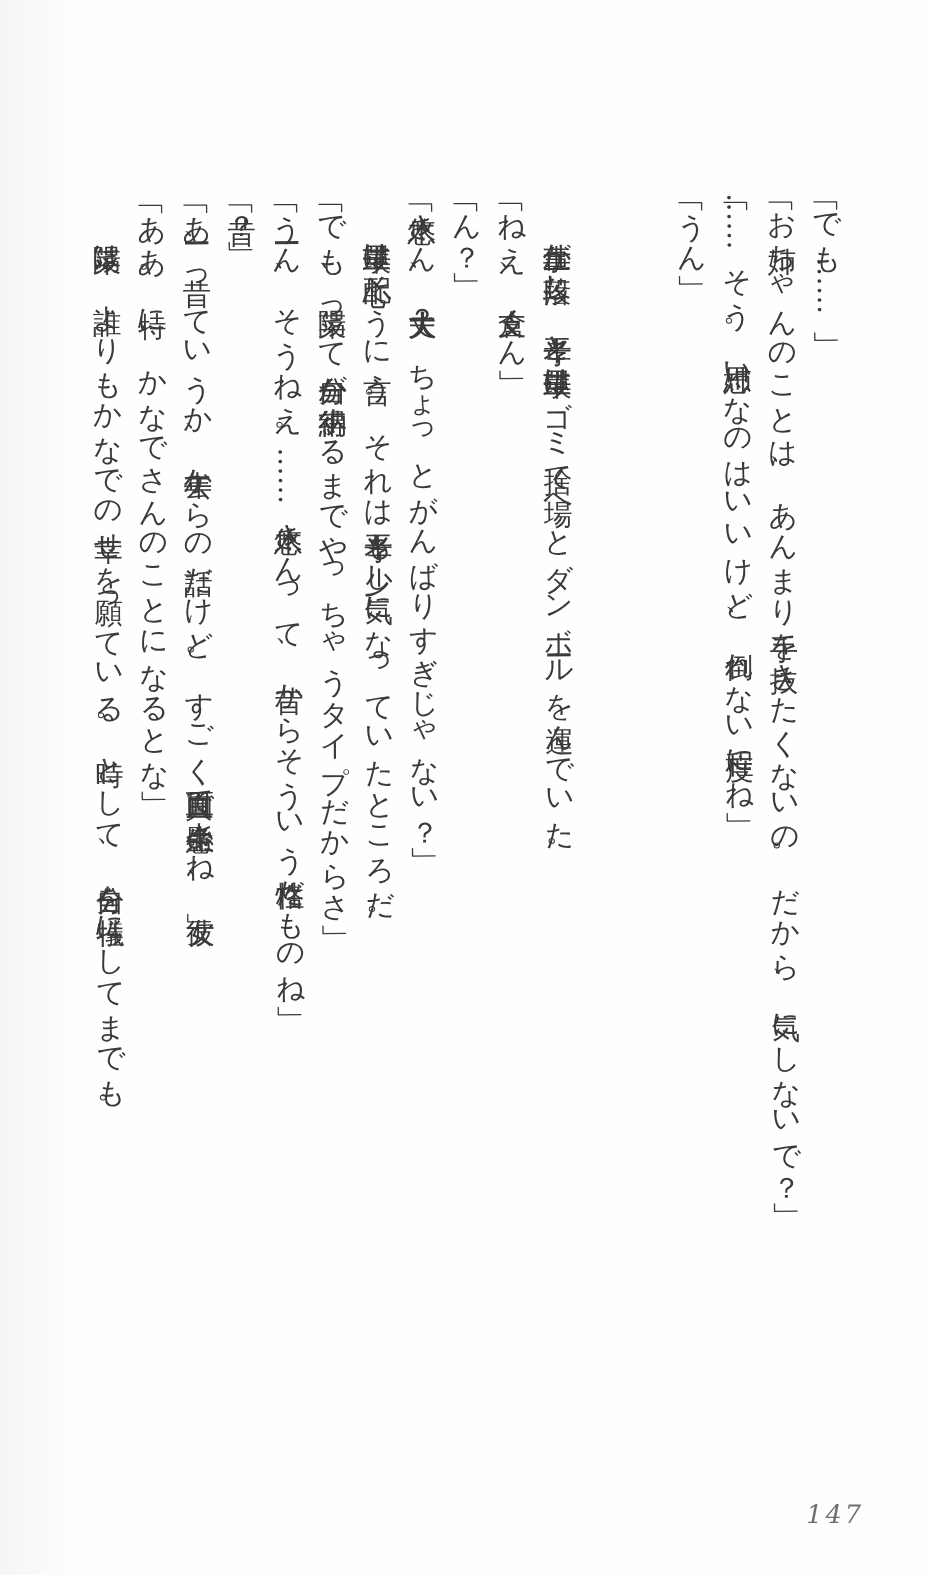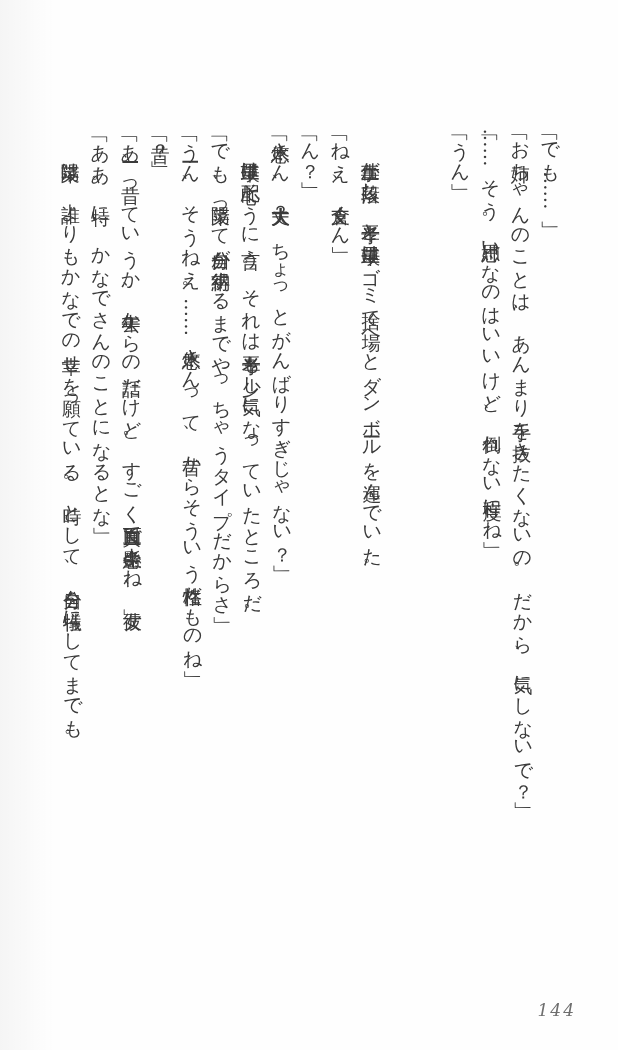--- a/index.html
+++ b/index.html
@@ -76,14 +76,14 @@
     <p class="para dialogue">「悠木さん、大丈夫？　ちょっとがんばりすぎじゃない？」</p>
     <p class="para narration">瑛里華は心配そうに言う。それは孝平も少し気になっていたところだ。</p>
     <p class="para dialogue">「でも、陽菜って自分が納得するまでやっちゃうタイプだからさ」</p>
     <p class="para dialogue">「うーん、そうねえ。……悠木さんって、昔からそういう性格だものね」</p>
     <p class="para dialogue">「昔？」</p>
     <p class="para dialogue">「あー、昔っていうか、去年からの話だけど。すごく真面目で一生懸命よね、彼女」</p>
     <p class="para dialogue">「ああ。特に、かなでさんのことになるとな」</p>
     <p class="para narration">陽菜は、誰よりもかなでの幸せを願っている。時として、自分を犠牲にしてまでも。</p>
   </div>
 
-  <div class="page-number">144</div>
+  <div class="page-number">147</div>
 </div>
 
 </body></html>

